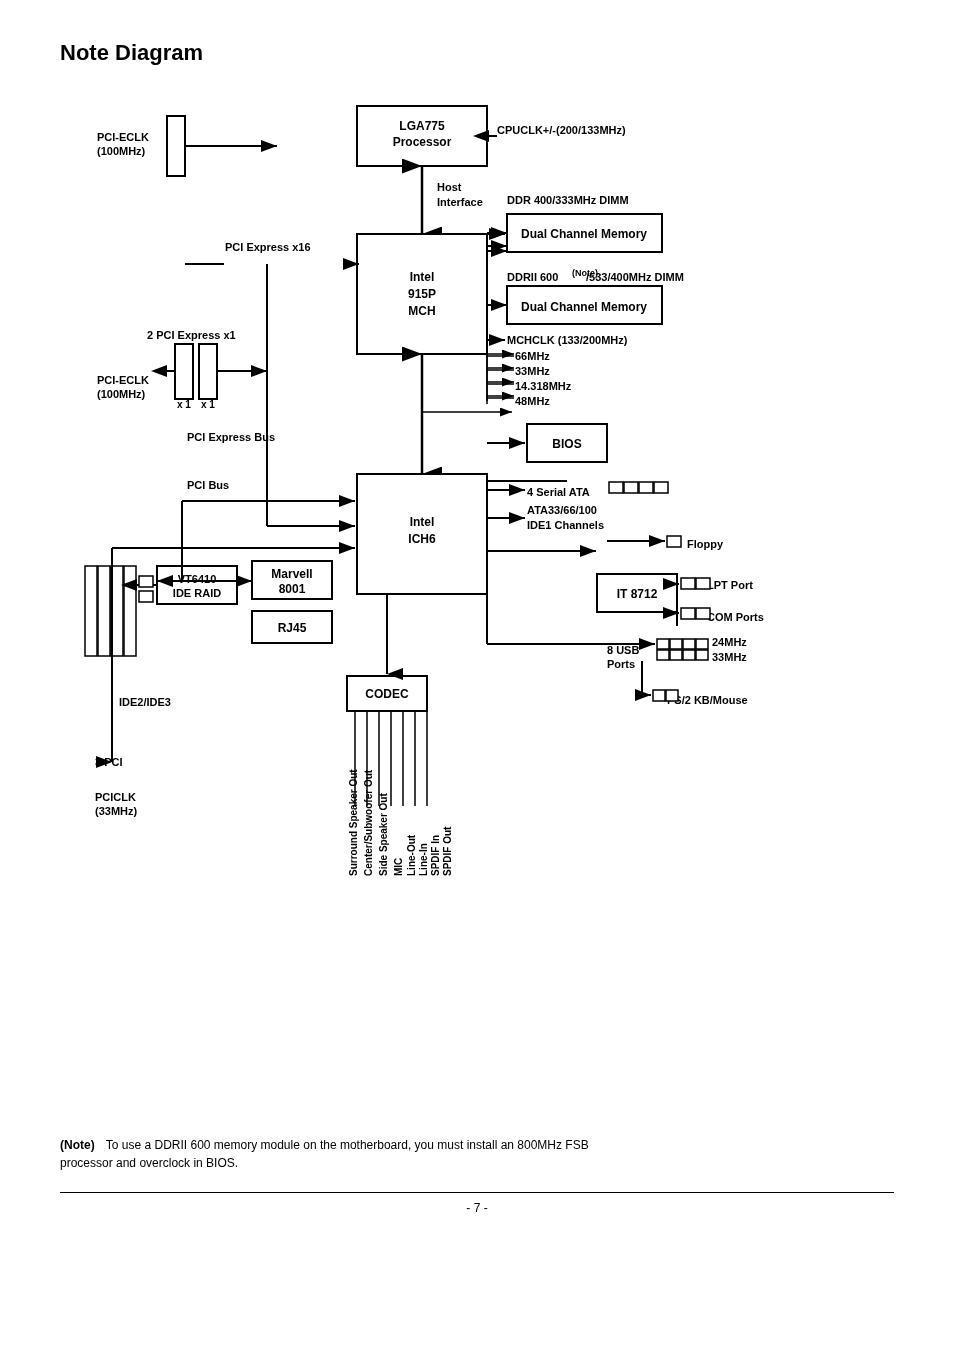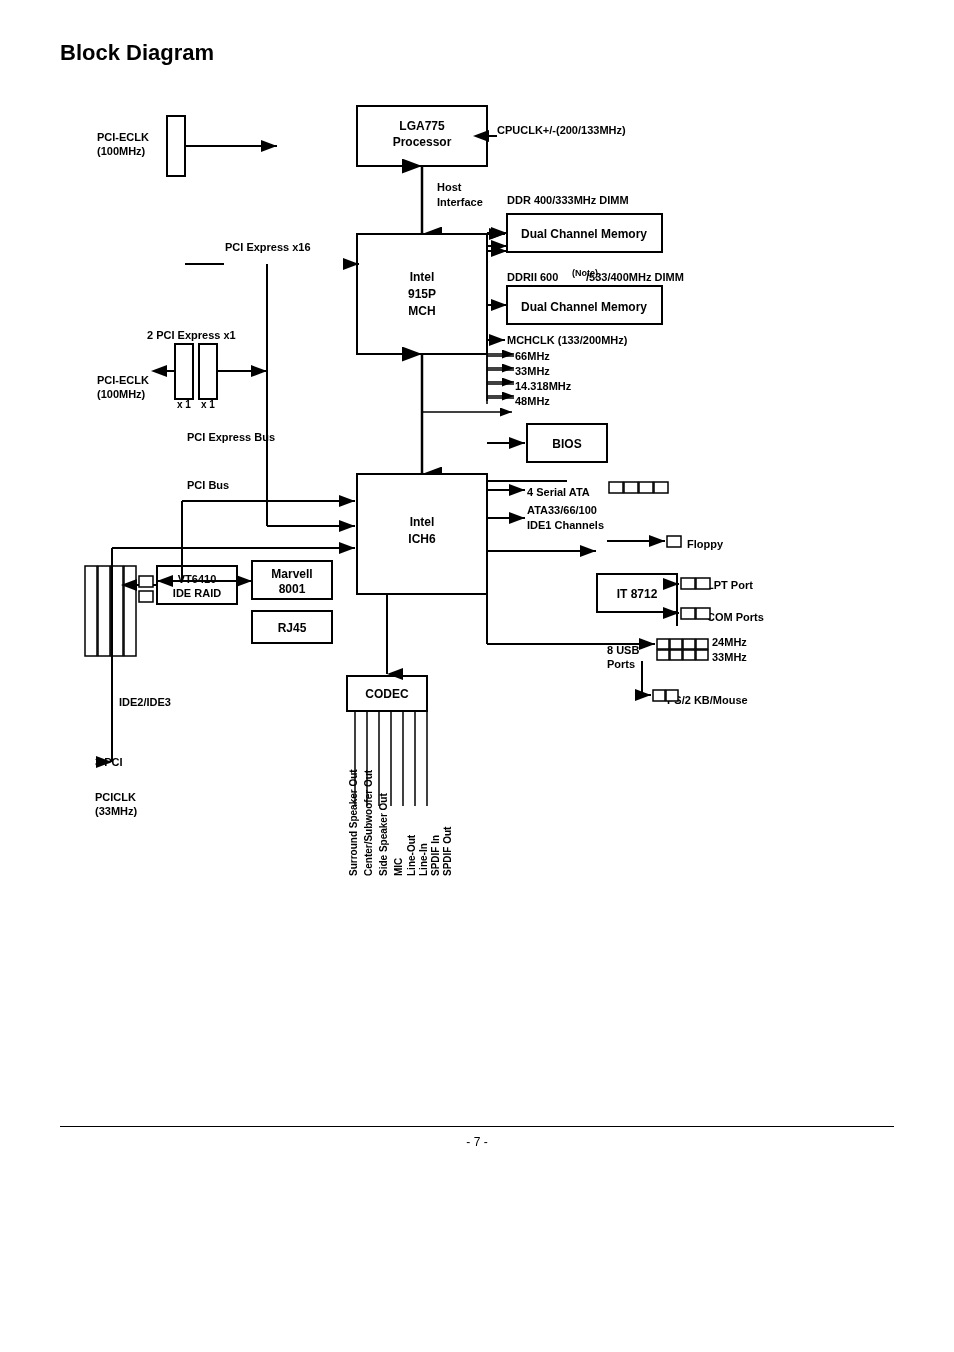--- a/index.html
+++ b/index.html
@@ -49,21 +49,21 @@
       margin-top: 20px;
       font-size: 12px;
       border-top: 1px solid #000;
       padding-top: 8px;
     }
   </style>
 </head>
 <body>
 
 <div class="page">
-  <h1>Block Diagram</h1>
+  <h1>Note Diagram</h1>
 
   <div class="diagram-container">
     <svg class="diagram-svg" viewBox="0 0 820 1020" xmlns="http://www.w3.org/2000/svg">
 
       <defs>
         <marker id="arrowhead" markerWidth="8" markerHeight="6" refX="8" refY="3" orient="auto">
           <polygon points="0 0, 8 3, 0 6" fill="#000"></polygon>
         </marker>
         <marker id="arrowhead-left" markerWidth="8" markerHeight="6" refX="0" refY="3" orient="auto">
           <polygon points="8 0, 0 3, 8 6" fill="#000"></polygon>
@@ -333,15 +333,19 @@
       <line x1="420" y1="268" x2="447" y2="268" stroke="black" stroke-width="1.5" marker-end="url(#arr-r)"></line>
       <line x1="420" y1="282" x2="447" y2="282" stroke="black" stroke-width="1.5" marker-end="url(#arr-r)"></line>
       <line x1="420" y1="296" x2="447" y2="296" stroke="black" stroke-width="1.5" marker-end="url(#arr-r)"></line>
       <line x1="420" y1="310" x2="447" y2="310" stroke="black" stroke-width="1.5" marker-end="url(#arr-r)"></line>
 
       <line x1="420" y1="265" x2="420" y2="315" stroke="black" stroke-width="1.5"></line>
 
     </svg>
   </div>
 
+  <div class="note-section">
+    <span style="font-weight:bold; margin-right:8px;">(Note)</span>
+    <span>To use a DDRII 600 memory module on the motherboard, you must install an 800MHz FSB<br>processor and overclock in BIOS.</span>
+  </div>
 
   <div class="page-number">- 7 -</div>
 </div>
 
 </body></html>

